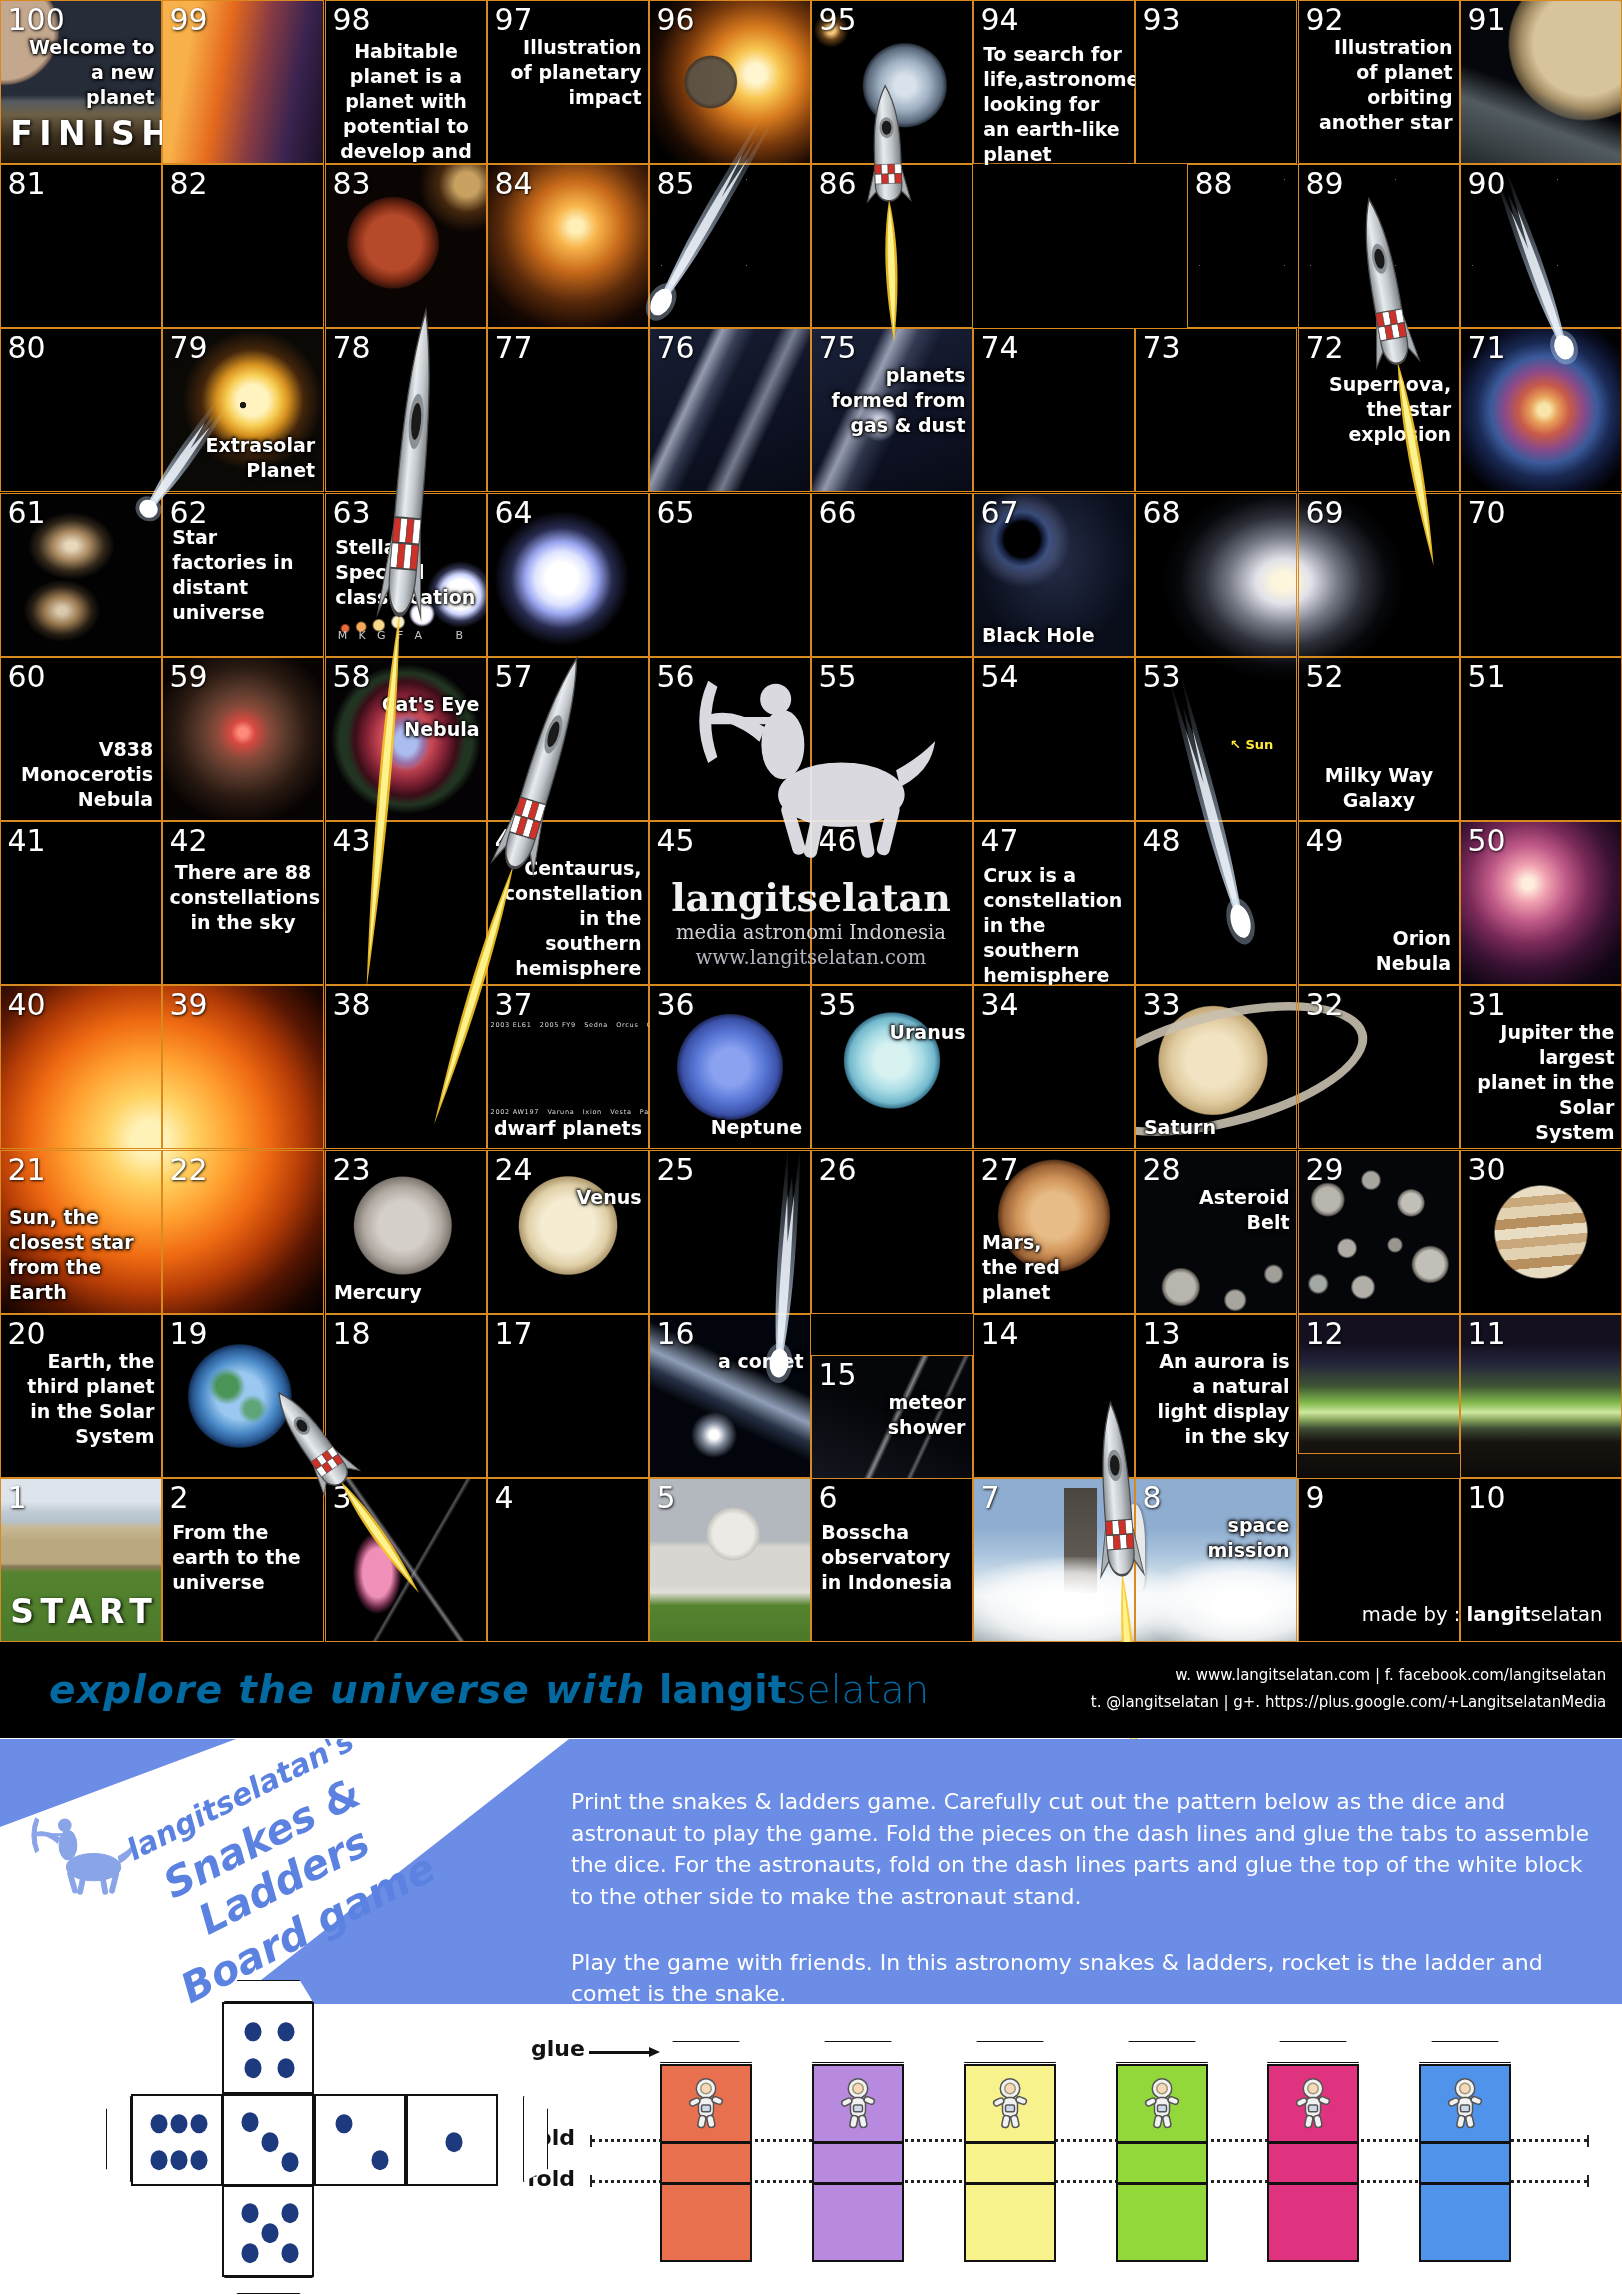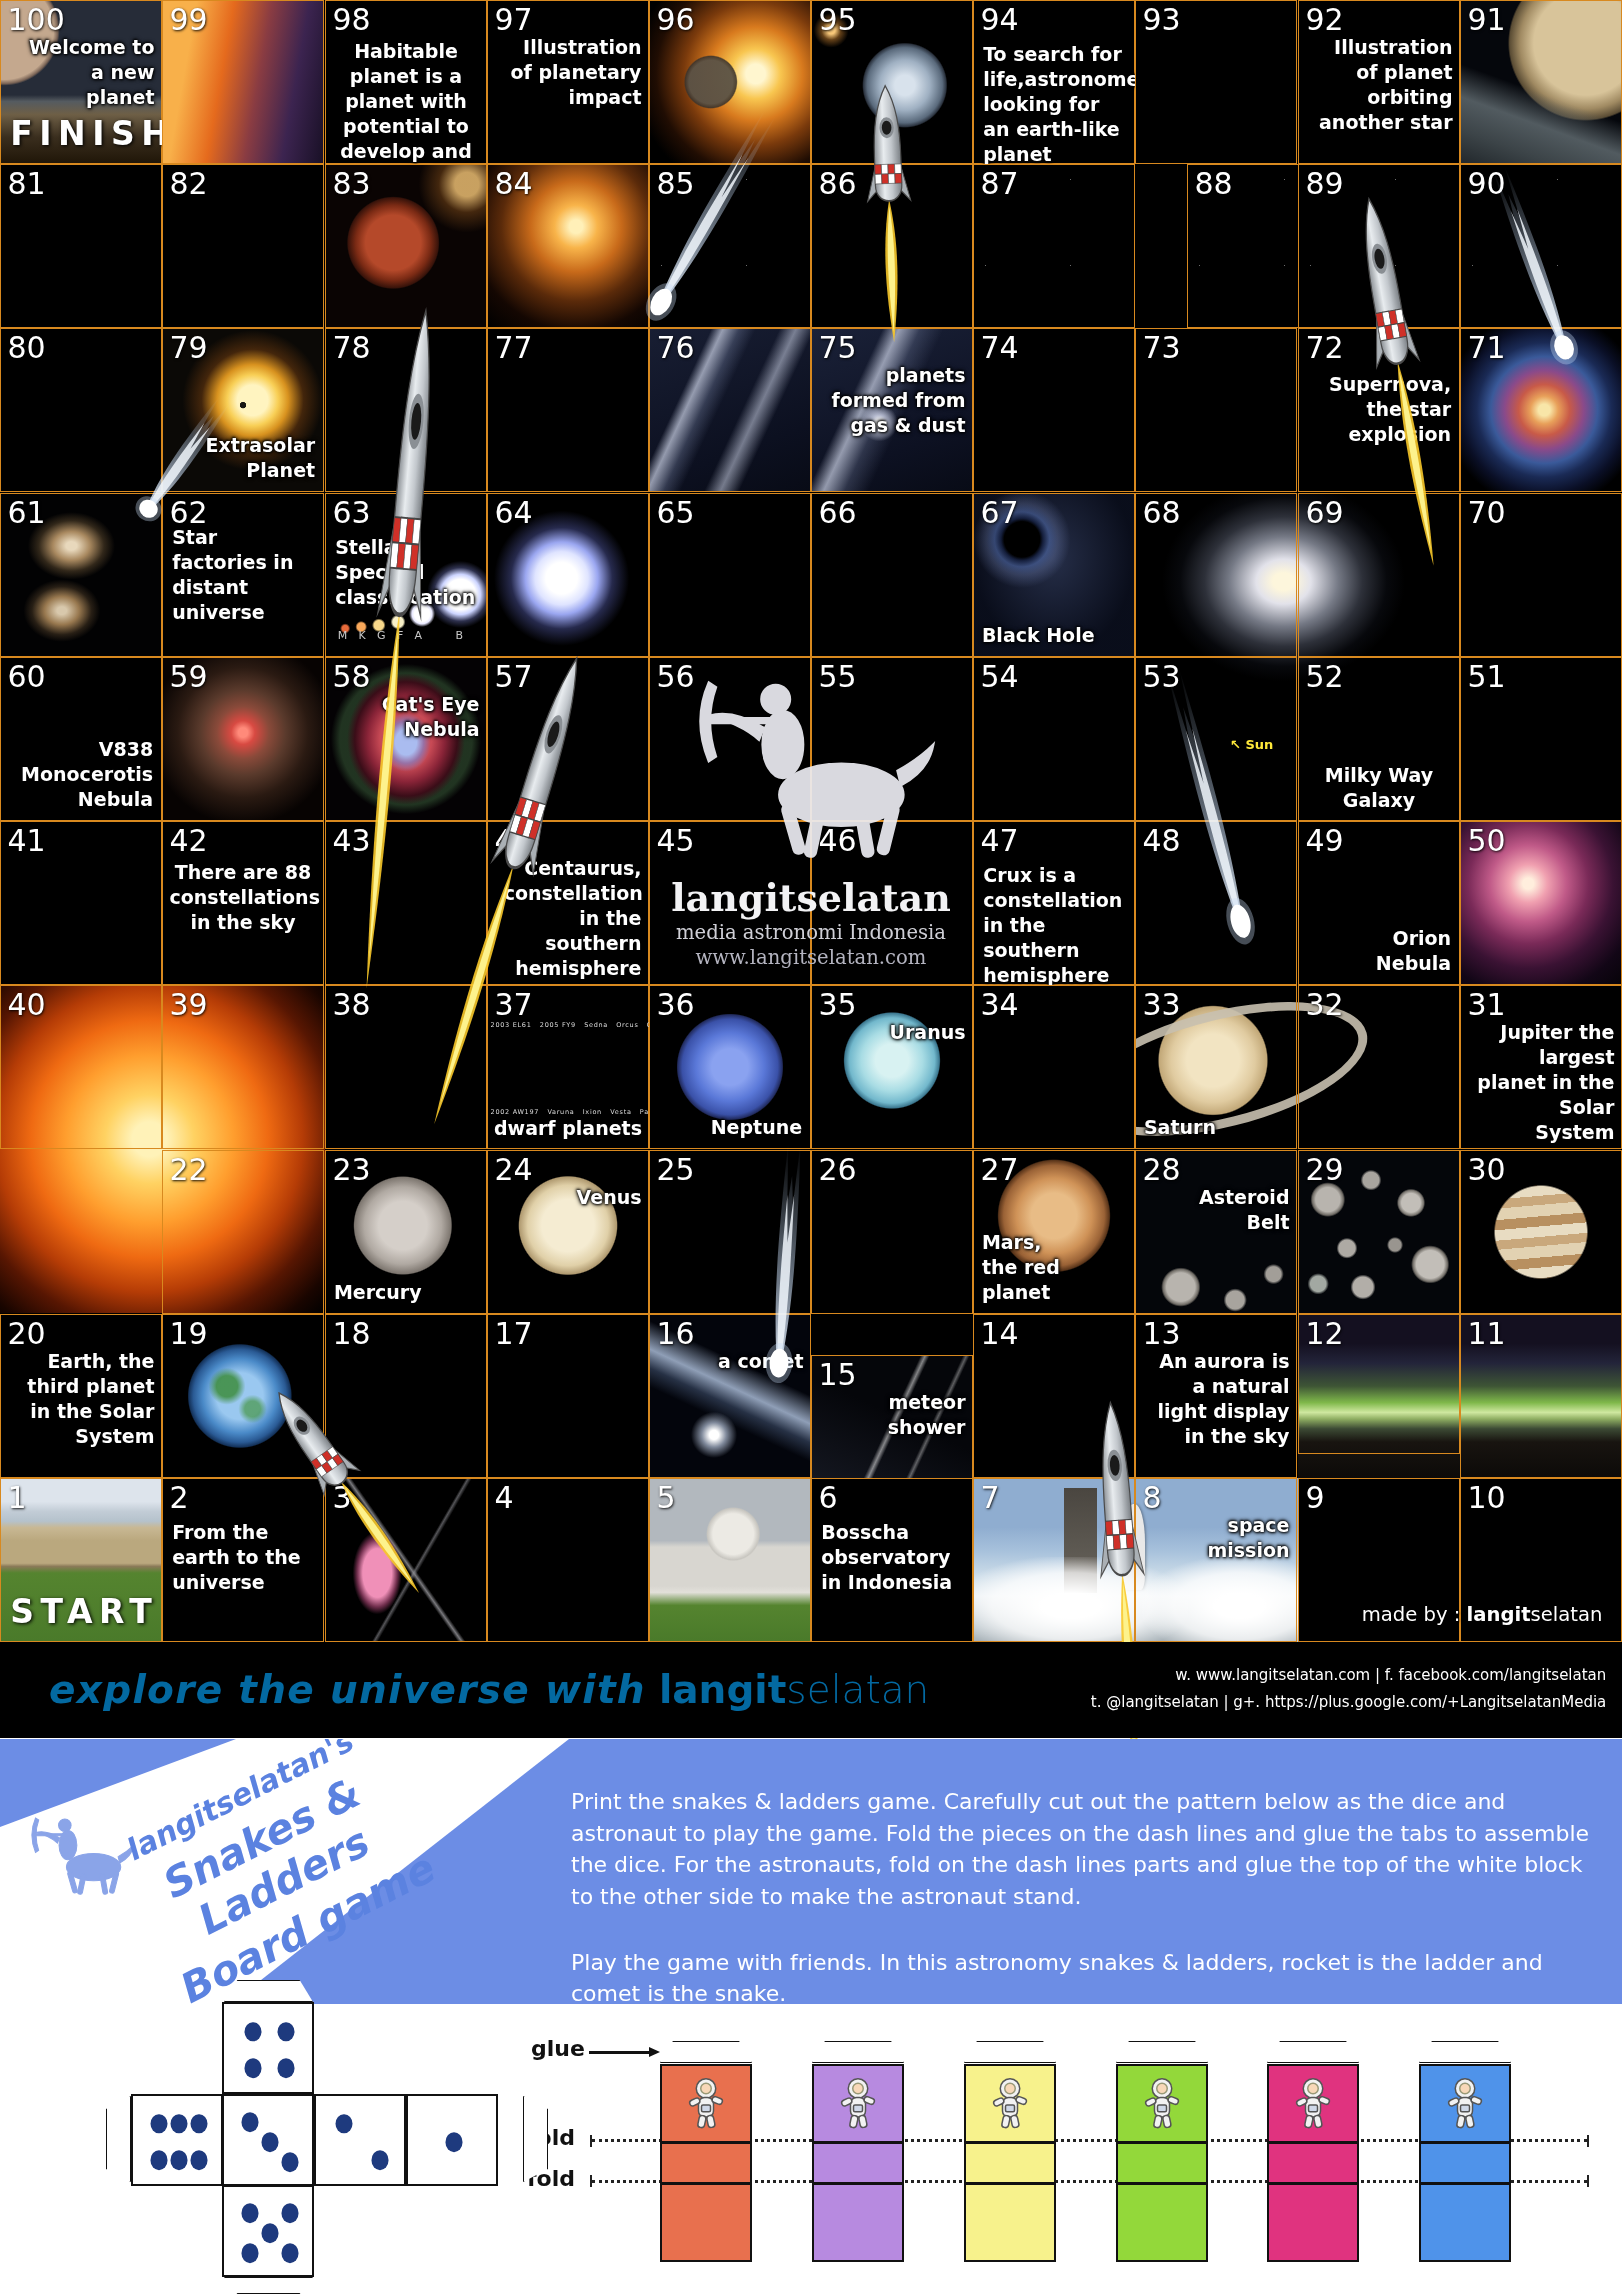--- a/index.html
+++ b/index.html
@@ -207,23 +207,20 @@
       </div>
       <div class="cell art-burst84" style="left: 487px; top: 164px; width: 162px; height: 164px;">
         <span class="num">84</span>
       </div>
       <div class="cell art-stars" style="left: 649px; top: 164px; width: 162px; height: 164px;">
         <span class="num">85</span>
       </div>
       <div class="cell art-none" style="left: 811px; top: 164px; width: 162px; height: 164px;">
         <span class="num">86</span>
       </div>
-      <div class="cell art-stars" style="left: 973px; top: 164px; width: 162px; height: 164px;">
-        <span class="num">87</span>
-      </div>
       <div class="cell art-stars" style="left: 1187px; top: 164px; width: 162px; height: 164px; text-align: center;">
         <span class="num">88</span>
       </div>
       <div class="cell art-stars" style="left: 1298px; top: 164px; width: 162px; height: 164px;">
         <span class="num">89</span>
       </div>
       <div class="cell art-stars" style="left: 1460px; top: 164px; width: 162px; height: 164px;">
         <span class="num">90</span>
       </div>
       <div class="cell art-none" style="left: 0px; top: 328px; width: 162px; height: 164px;">
@@ -389,20 +386,24 @@
       <div class="cell art-clear" style="left: 1135px; top: 985px; width: 162px; height: 164px;">
         <span class="num">33</span>
         <div class="lbl pos-bl">Saturn</div>
       </div>
       <div class="cell art-clear" style="left: 1298px; top: 985px; width: 162px; height: 164px;">
         <span class="num">32</span>
       </div>
       <div class="cell art-none" style="left: 1460px; top: 985px; width: 162px; height: 164px;">
         <span class="num">31</span>
         <div class="lbl pos-tr">Jupiter the largest planet in the Solar System</div>
+      </div>
+      <div class="cell art-clear" style="left: 0px; top: 1150px; width: 162px; height: 164px;">
+        <span class="num">21</span>
+        <div class="lbl pos-bl">Sun, the closest star from the Earth</div>
       </div>
       <div class="cell art-clear" style="left: 162px; top: 1150px; width: 162px; height: 164px;">
         <span class="num">22</span>
       </div>
       <div class="cell art-mercury23" style="left: 325px; top: 1150px; width: 162px; height: 164px;">
         <span class="num">23</span>
         <div class="lbl pos-bl">Mercury</div>
       </div>
       <div class="cell art-venus24" style="left: 487px; top: 1150px; width: 162px; height: 164px;">
         <span class="num">24</span>

